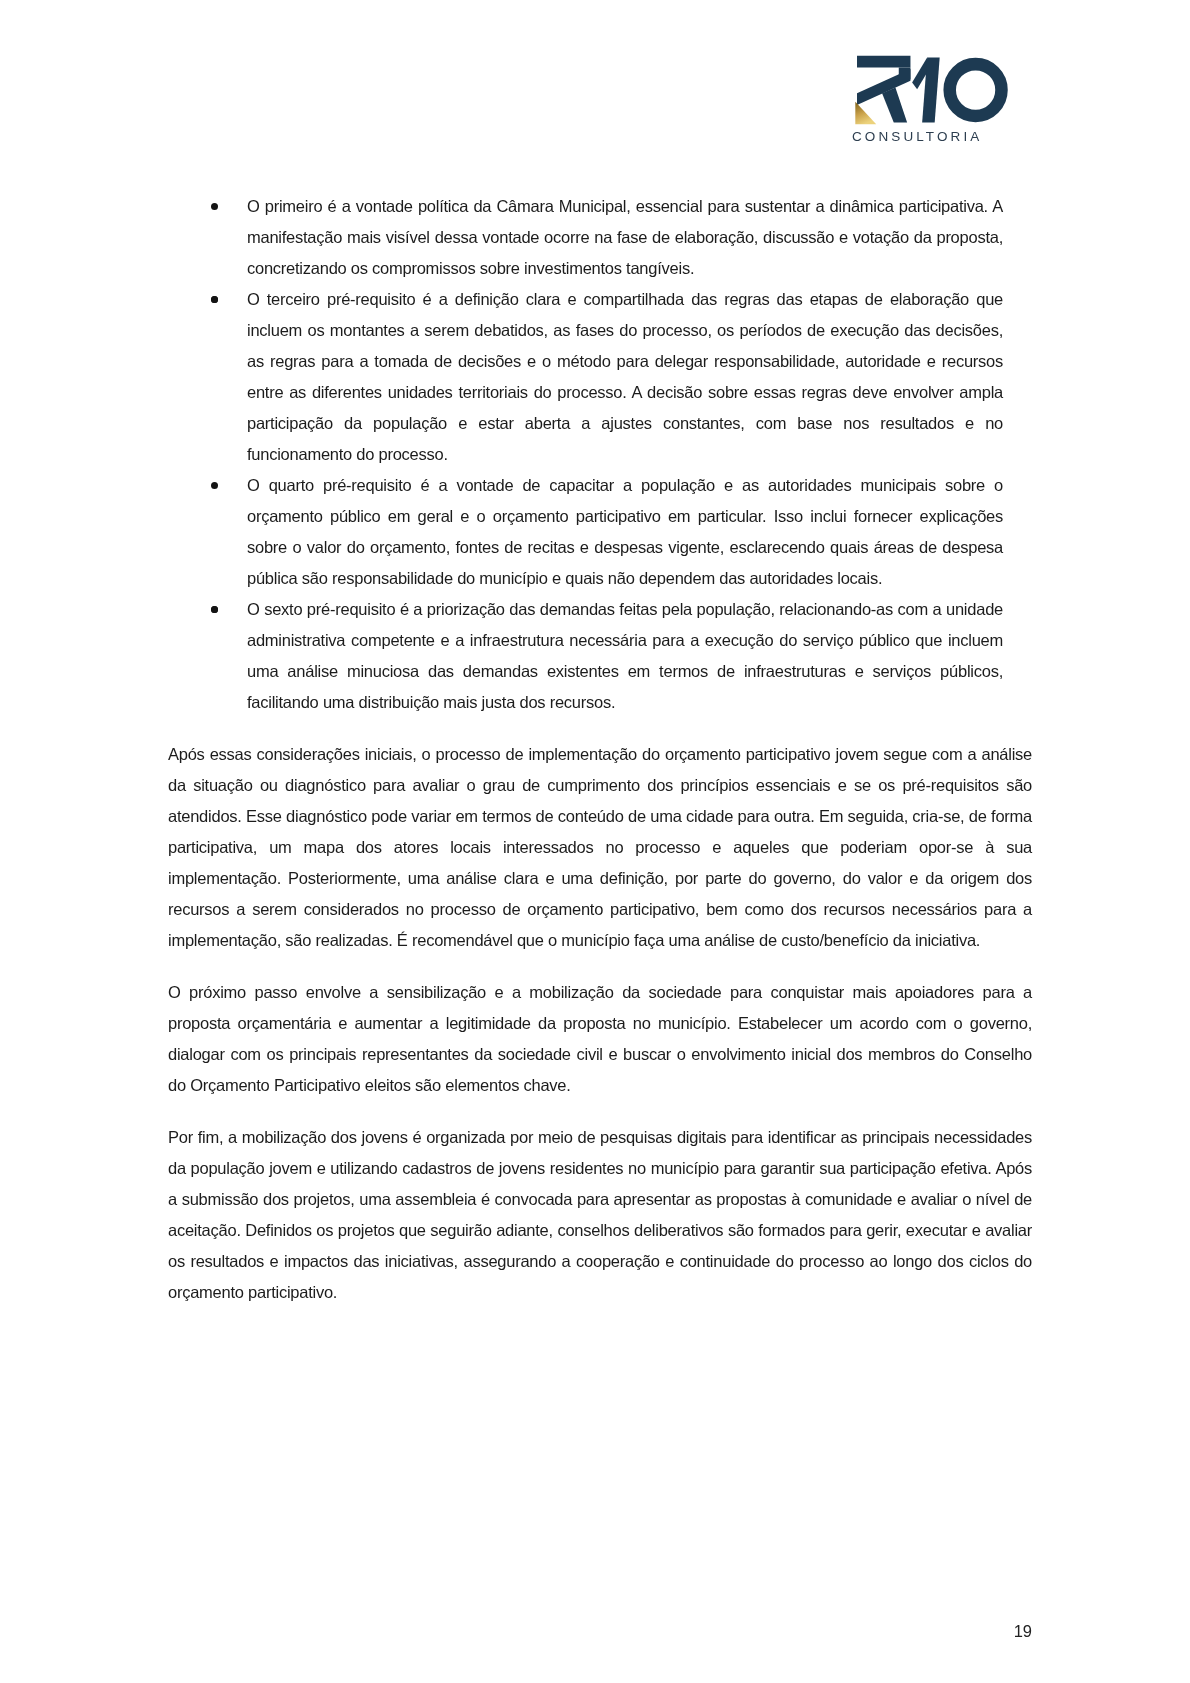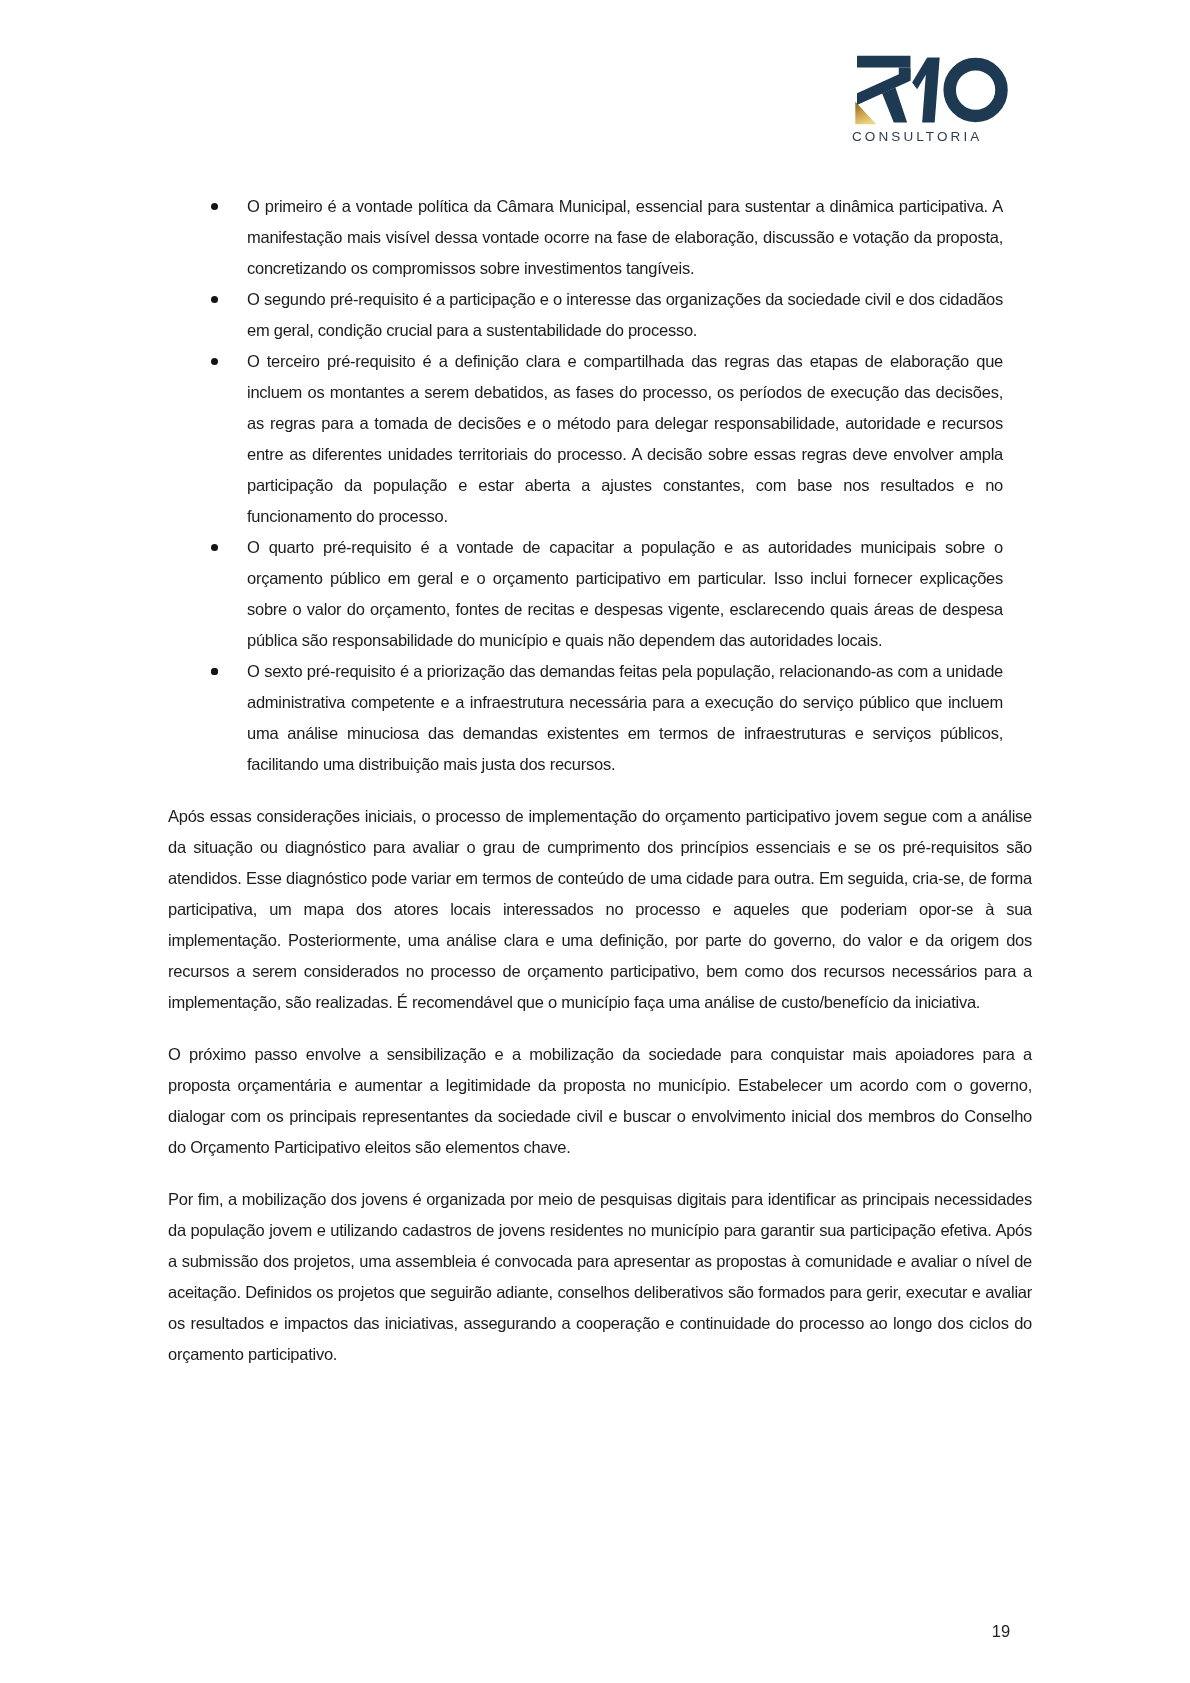--- a/index.html
+++ b/index.html
@@ -78,21 +78,21 @@
   .body-paragraph {
     margin: 21px 0 0 0;
   }
 
   
   .page-number {
     position: absolute;
     left: 970px;
     top: 1622px;
     width: 62px;
-    text-align: center;
+    text-align: right;
     font-size: 16.5px;
     color: #222222;
   }
 </style>
 </head>
 <body>
 
 <div class="page">
 
   <div class="logo-block">
@@ -127,21 +127,20 @@
 
   <div class="content">
 
     <ul class="bullet-list">
       <li>
         <span class="bullet-dot"></span>
         <span>O primeiro é a vontade política da Câmara Municipal, essencial para sustentar a dinâmica participativa. A manifestação mais visível dessa vontade ocorre na fase de elaboração, discussão e votação da proposta, concretizando os compromissos sobre investimentos tangíveis.</span>
       </li>
       <li>
         <span class="bullet-dot"></span>
-        <span>O segundo pré-requisito é a participação e o interesse das organizações da sociedade civil e dos cidadãos em geral, condição crucial para a sustentabilidade do processo.</span>
       </li>
       <li>
         <span class="bullet-dot"></span>
         <span>O terceiro pré-requisito é a definição clara e compartilhada das regras das etapas de elaboração que incluem os montantes a serem debatidos, as fases do processo, os períodos de execução das decisões, as regras para a tomada de decisões e o método para delegar responsabilidade, autoridade e recursos entre as diferentes unidades territoriais do processo. A decisão sobre essas regras deve envolver ampla participação da população e estar aberta a ajustes constantes, com base nos resultados e no funcionamento do processo.</span>
       </li>
       <li>
         <span class="bullet-dot"></span>
         <span>O quarto pré-requisito é a vontade de capacitar a população e as autoridades municipais sobre o orçamento público em geral e o orçamento participativo em particular. Isso inclui fornecer explicações sobre o valor do orçamento, fontes de recitas e despesas vigente, esclarecendo quais áreas de despesa pública são responsabilidade do município e quais não dependem das autoridades locais.</span>
       </li>
       <li>

